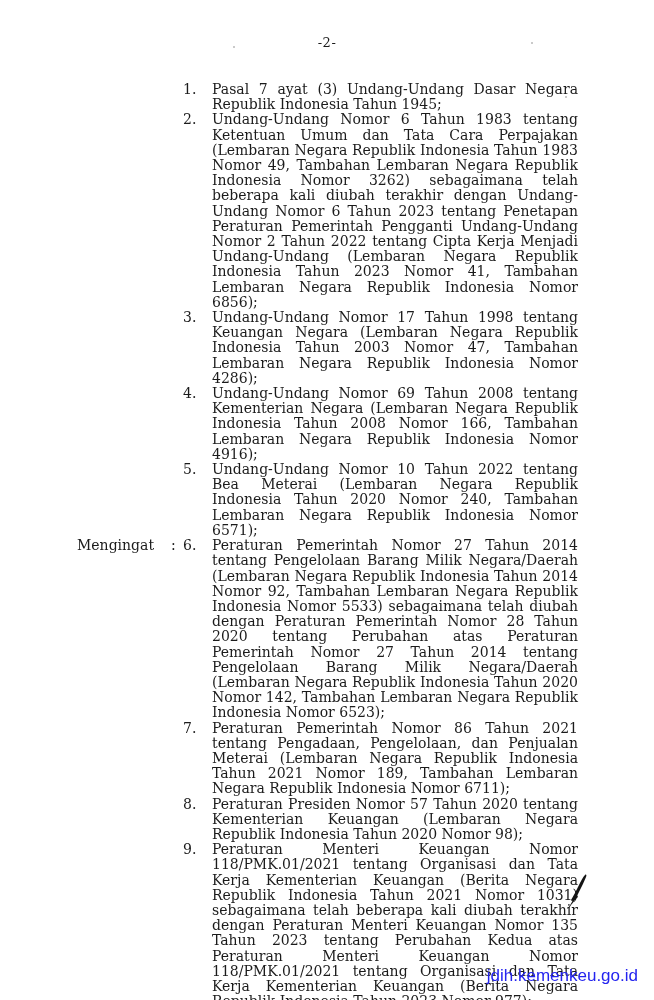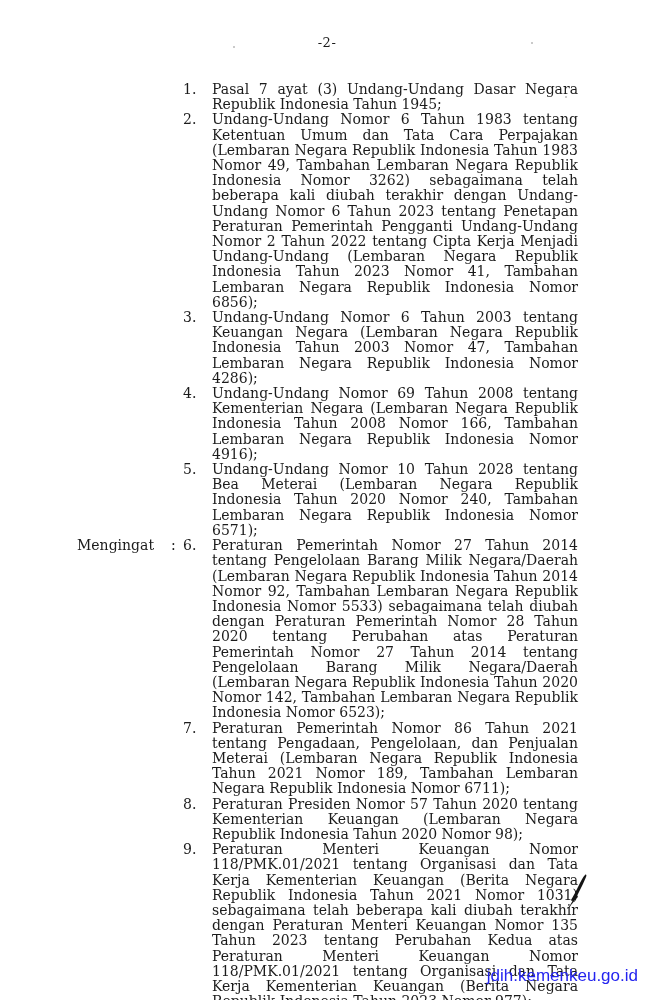--- a/index.html
+++ b/index.html
@@ -112,31 +112,31 @@
           <div class="item-text">Pasal 7 ayat (3) Undang-Undang Dasar Negara Republik Indonesia Tahun 1945;</div>
         </div>
 
         <div class="item">
           <div class="item-number">2.</div>
           <div class="item-text">Undang-Undang Nomor 6 Tahun 1983 tentang Ketentuan Umum dan Tata Cara Perpajakan (Lembaran Negara Republik Indonesia Tahun 1983 Nomor 49, Tambahan Lembaran Negara Republik Indonesia Nomor 3262) sebagaimana telah beberapa kali diubah terakhir dengan Undang-Undang Nomor 6 Tahun 2023 tentang Penetapan Peraturan Pemerintah Pengganti Undang-Undang Nomor 2 Tahun 2022 tentang Cipta Kerja Menjadi Undang-Undang (Lembaran Negara Republik Indonesia Tahun 2023 Nomor 41, Tambahan Lembaran Negara Republik Indonesia Nomor 6856);</div>
         </div>
 
         <div class="item">
           <div class="item-number">3.</div>
-          <div class="item-text">Undang-Undang Nomor 6 Tahun 2003 tentang Keuangan Negara (Lembaran Negara Republik Indonesia Tahun 2003 Nomor 47, Tambahan Lembaran Negara Republik Indonesia Nomor 4286);</div>
+          <div class="item-text">Undang-Undang Nomor 17 Tahun 1998 tentang Keuangan Negara (Lembaran Negara Republik Indonesia Tahun 2003 Nomor 47, Tambahan Lembaran Negara Republik Indonesia Nomor 4286);</div>
         </div>
 
         <div class="item">
           <div class="item-number">4.</div>
           <div class="item-text">Undang-Undang Nomor 69 Tahun 2008 tentang Kementerian Negara (Lembaran Negara Republik Indonesia Tahun 2008 Nomor 166, Tambahan Lembaran Negara Republik Indonesia Nomor 4916);</div>
         </div>
 
         <div class="item">
           <div class="item-number">5.</div>
-          <div class="item-text">Undang-Undang Nomor 10 Tahun 2028 tentang Bea Meterai (Lembaran Negara Republik Indonesia Tahun 2020 Nomor 240, Tambahan Lembaran Negara Republik Indonesia Nomor 6571);</div>
+          <div class="item-text">Undang-Undang Nomor 10 Tahun 2022 tentang Bea Meterai (Lembaran Negara Republik Indonesia Tahun 2020 Nomor 240, Tambahan Lembaran Negara Republik Indonesia Nomor 6571);</div>
         </div>
 
         <div class="item">
           <div class="item-number">6.</div>
           <div class="item-text">Peraturan Pemerintah Nomor 27 Tahun 2014 tentang Pengelolaan Barang Milik Negara/Daerah (Lembaran Negara Republik Indonesia Tahun 2014 Nomor 92, Tambahan Lembaran Negara Republik Indonesia Nomor 5533) sebagaimana telah diubah dengan Peraturan Pemerintah Nomor 28 Tahun 2020 tentang Perubahan atas Peraturan Pemerintah Nomor 27 Tahun 2014 tentang Pengelolaan Barang Milik Negara/Daerah (Lembaran Negara Republik Indonesia Tahun 2020 Nomor 142, Tambahan Lembaran Negara Republik Indonesia Nomor 6523);</div>
         </div>
 
         <div class="item">
           <div class="item-number">7.</div>
           <div class="item-text">Peraturan Pemerintah Nomor 86 Tahun 2021 tentang Pengadaan, Pengelolaan, dan Penjualan Meterai (Lembaran Negara Republik Indonesia Tahun 2021 Nomor 189, Tambahan Lembaran Negara Republik Indonesia Nomor 6711);</div>

